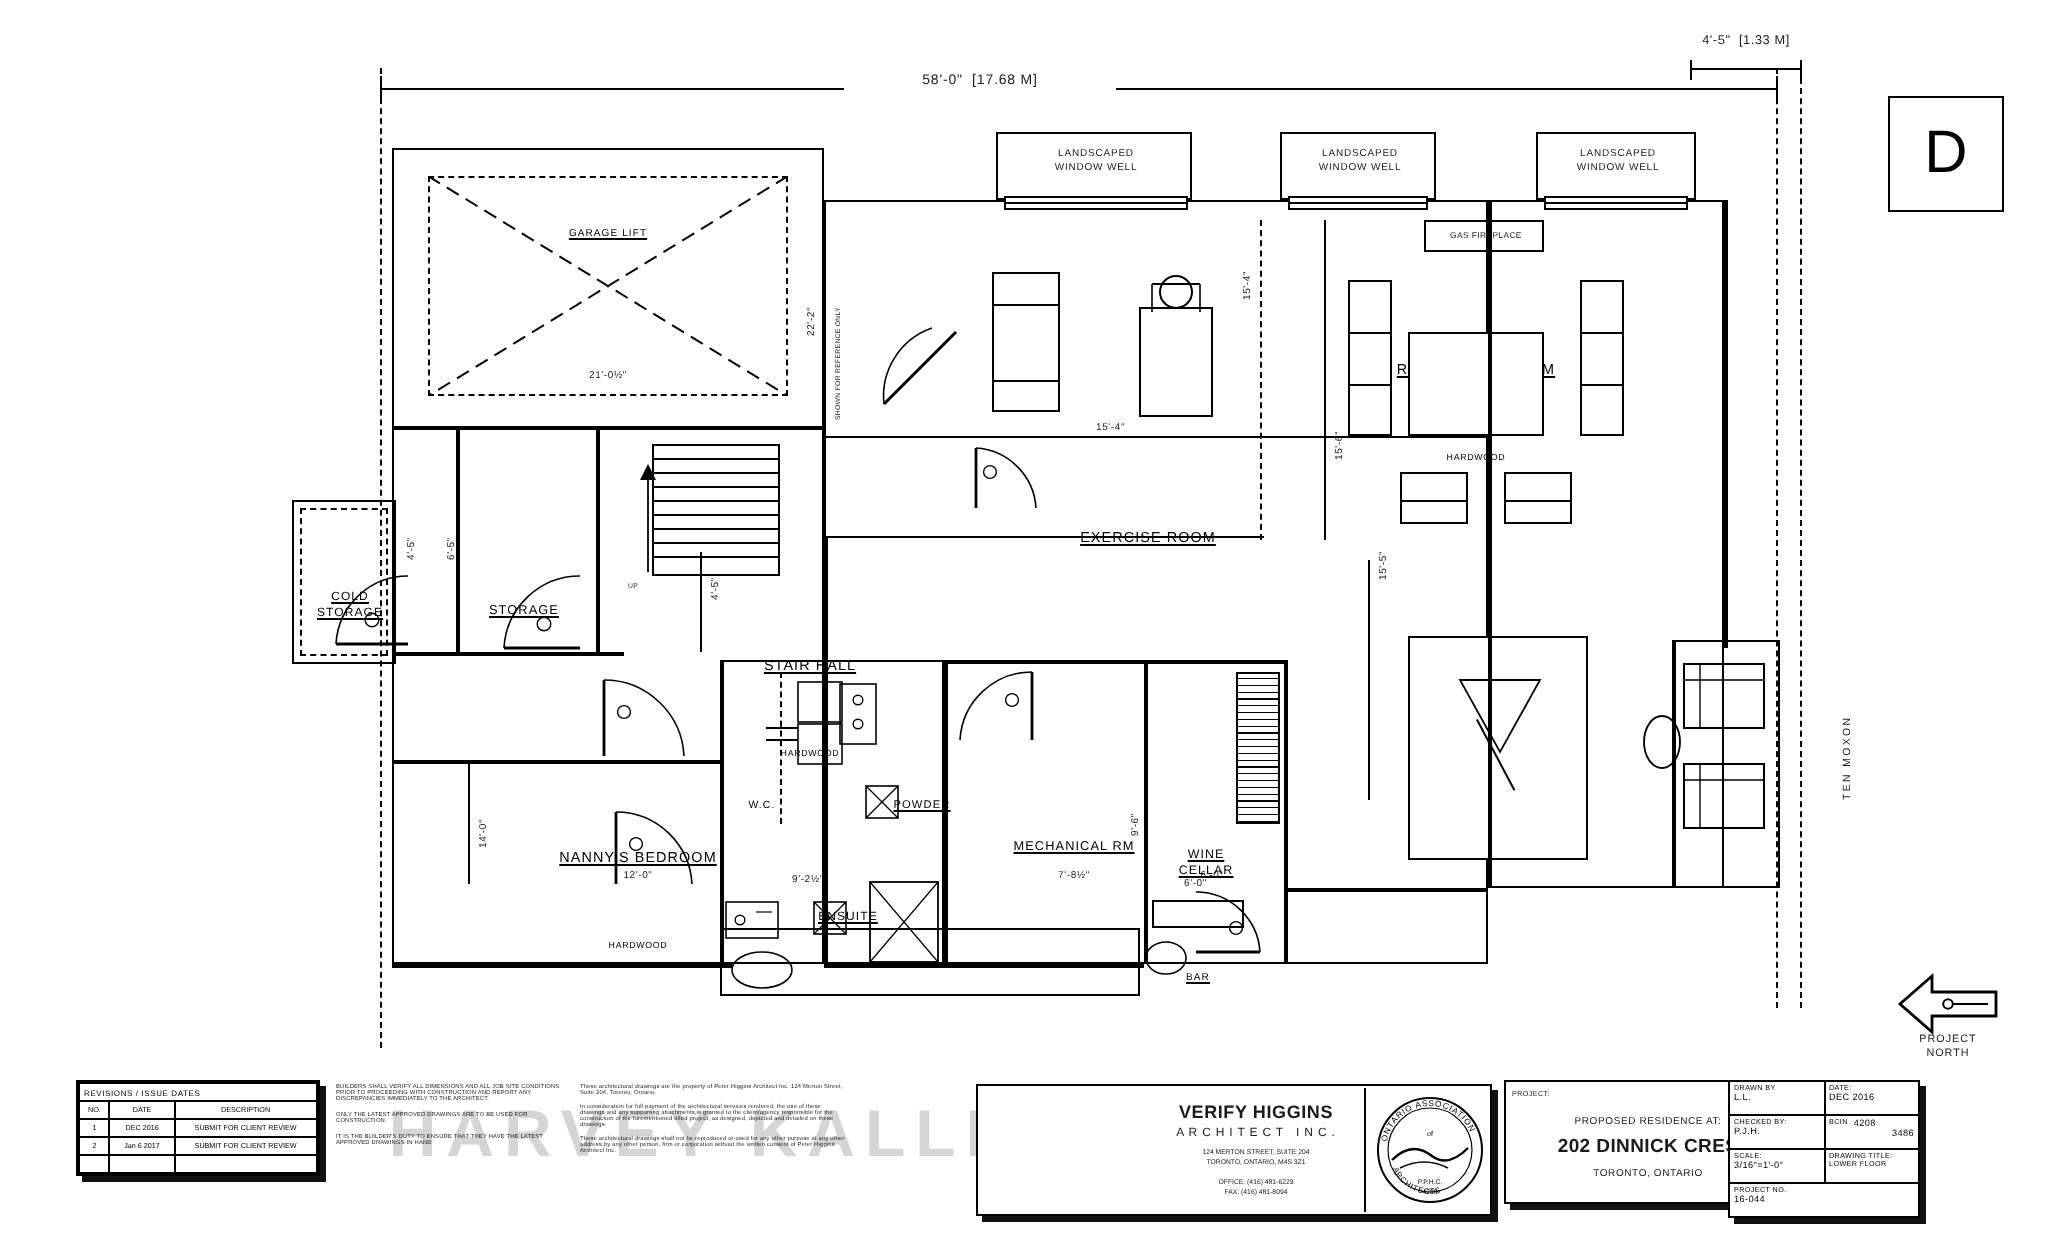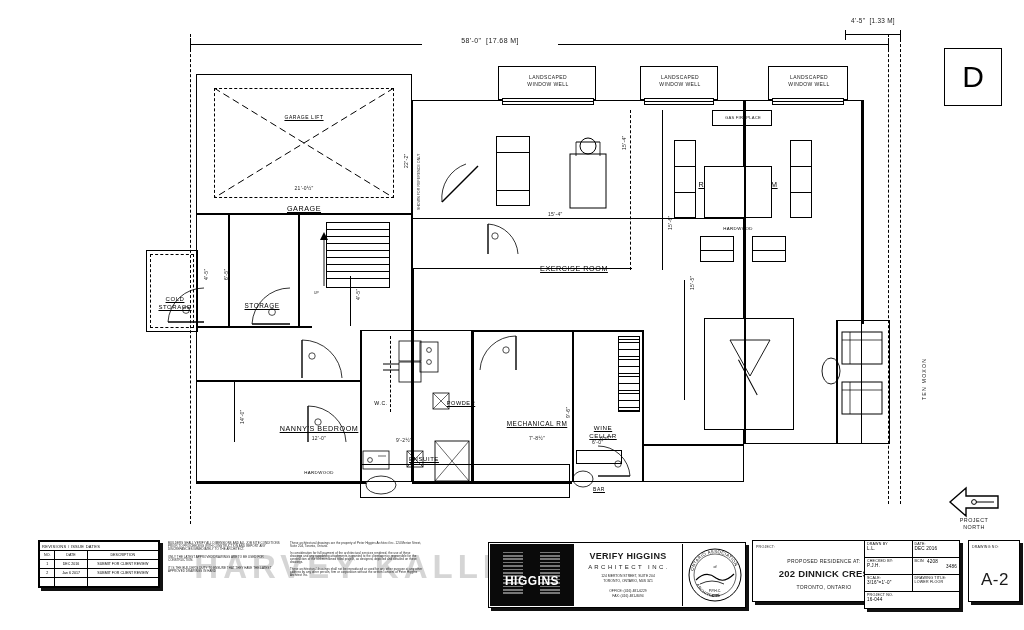--- a/index.html
+++ b/index.html
@@ -84,23 +84,20 @@
 
   <div class="wall" style="left:196px;top:74px;width:216px;height:140px;"></div>
 
   <div class="dashbox" style="left:214px;top:88px;width:180px;height:110px;"></div>
   <svg style="position:absolute;left:214px;top:88px;width:180px;height:110px;">
     <line x1="0" y1="0" x2="180" y2="110" stroke="#000" stroke-width="1" stroke-dasharray="7,4"></line>
     <line x1="180" y1="0" x2="0" y2="110" stroke="#000" stroke-width="1" stroke-dasharray="7,4"></line>
   </svg>
   <div class="room" style="left:254px;top:78px;width:100px;">
     <span class="rn" style="font-size:5px;">GARAGE LIFT</span>
-  </div>
-  <div class="room" style="left:254px;top:168px;width:100px;">
-    <span class="rn">GARAGE</span>
   </div>
   <div class="txt dimtxt ctr" style="left:254px;top:186px;width:100px;">21'-0½"</div>
   <div class="txt dimtxt vert" style="left:404px;top:168px;">22'-2"</div>
 
   <div class="txt tiny vert" style="left:418px;top:210px;">SHOWN FOR REFERENCE ONLY</div>
   <div class="ln" style="left:412px;top:110px;width:1px;height:105px;"></div>
 
   <svg style="position:absolute;left:440px;top:160px;width:40px;height:44px;">
     <line x1="2" y1="42" x2="38" y2="6" stroke="#000" stroke-width="1.5"></line>
     <path d="M2,42 A36,36 0 0,1 26,4" fill="none" stroke="#000" stroke-width=".8"></path>
@@ -207,20 +204,24 @@
   <div class="txt dimtxt" style="left:548px;top:212px;">15'-4"</div>
   <div class="ln" style="left:412px;top:218px;width:332px;height:1px;"></div>
   <div class="ln" style="left:412px;top:268px;width:220px;height:1px;"></div>
 
   <svg style="position:absolute;left:486px;top:222px;width:34px;height:34px;">
     <path d="M2,2 A32,32 0 0,1 32,32" fill="none" stroke="#000" stroke-width=".8"></path>
     <line x1="2" y1="2" x2="2" y2="32" stroke="#000" stroke-width="1.4"></line>
     <circle cx="9" cy="14" r="3.2" fill="none" stroke="#000" stroke-width=".7"></circle>
   </svg>
 
+  <div class="room" style="left:360px;top:292px;width:90px;">
+    <span class="rn">STAIR HALL</span>
+    <span class="rf">HARDWOOD</span>
+  </div>
 
   <div class="box" style="left:326px;top:222px;width:64px;height:66px;"></div>
   <div class="ln" style="left:326px;top:229px;width:64px;height:1px;"></div>
   <div class="ln" style="left:326px;top:236px;width:64px;height:1px;"></div>
   <div class="ln" style="left:326px;top:243px;width:64px;height:1px;"></div>
   <div class="ln" style="left:326px;top:250px;width:64px;height:1px;"></div>
   <div class="ln" style="left:326px;top:257px;width:64px;height:1px;"></div>
   <div class="ln" style="left:326px;top:264px;width:64px;height:1px;"></div>
   <div class="ln" style="left:326px;top:271px;width:64px;height:1px;"></div>
   <div class="ln" style="left:326px;top:278px;width:64px;height:1px;"></div>
@@ -436,27 +437,20 @@
     <div class="txt tiny2" style="position:relative;">construction of the forementioned titled project, as designed, depicted and detailed on these</div>
     <div class="txt tiny2" style="position:relative;">drawings.</div>
     <div style="height:4px;"></div>
     <div class="txt tiny2" style="position:relative;">These architectural drawings shall not be reproduced or used for any other purpose at any other</div>
     <div class="txt tiny2" style="position:relative;">address by any other person, firm or corporation without the written consent of Peter Higgins</div>
     <div class="txt tiny2" style="position:relative;">Architect Inc.</div>
   </div>
 
   <div class="tb" style="left:488px;top:542px;width:258px;height:66px;"></div>
 
-  <div class="logoblk" style="left:490px;top:544px;width:84px;height:62px;">
-    <div style="position:absolute;left:13px;top:6px;width:20px;height:44px;
-                background:repeating-linear-gradient(0deg,#777 0 1.6px,#0a0a0a 1.6px 3.4px);"></div>
-    <div style="position:absolute;left:50px;top:6px;width:20px;height:44px;
-                background:repeating-linear-gradient(0deg,#777 0 1.6px,#0a0a0a 1.6px 3.4px);"></div>
-    <div class="logotxt" style="left:0;top:30px;width:84px;text-align:center;font-size:12px;color:#fff;">HIGGINS</div>
-  </div>
 
   <div class="txt ctr" style="left:578px;top:552px;width:100px;font-size:9px;font-weight:bold;letter-spacing:.3px;">VERIFY HIGGINS</div>
   <div class="txt ctr" style="left:578px;top:564px;width:100px;font-size:6px;letter-spacing:.4px;">A R C H I T E C T   I N C .</div>
   <div class="txt ctr" style="left:578px;top:575px;width:100px;font-size:3.4px;">124 MERTON STREET, SUITE 204</div>
   <div class="txt ctr" style="left:578px;top:580px;width:100px;font-size:3.4px;">TORONTO, ONTARIO, M4S 3Z1</div>
   <div class="txt ctr" style="left:578px;top:590px;width:100px;font-size:3.4px;">OFFICE: (416) 481-6229</div>
   <div class="txt ctr" style="left:578px;top:595px;width:100px;font-size:3.4px;">FAX: (416) 481-8094</div>
 
   <div class="ln" style="left:682px;top:544px;width:1px;height:62px;"></div>
   <svg style="position:absolute;left:686px;top:546px;width:58px;height:58px;">
@@ -538,20 +532,16 @@
     </tr>
     <tr>
       <td colspan="2" style="height:14px;">
         <div class="lbl">PROJECT NO.</div>
         <div class="val">16-044</div>
       </td>
     </tr>
   </tbody>
     </table>
 
-  <div class="tb" style="left:968px;top:540px;width:52px;height:62px;">
-    <div class="txt lbl" style="left:3px;top:5px;">DRAWING NO:</div>
-    <div class="txt ctr" style="left:0;top:30px;width:52px;font-size:17px;letter-spacing:.5px;">A-2</div>
-  </div>
 
   <div class="ln" style="left:38px;top:612px;width:0px;height:0;"></div>
 
 </div>
 
 </body></html>

